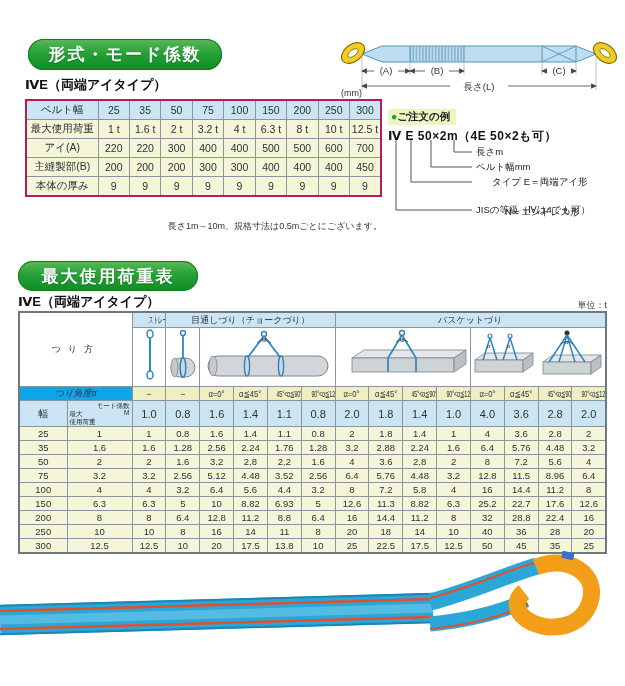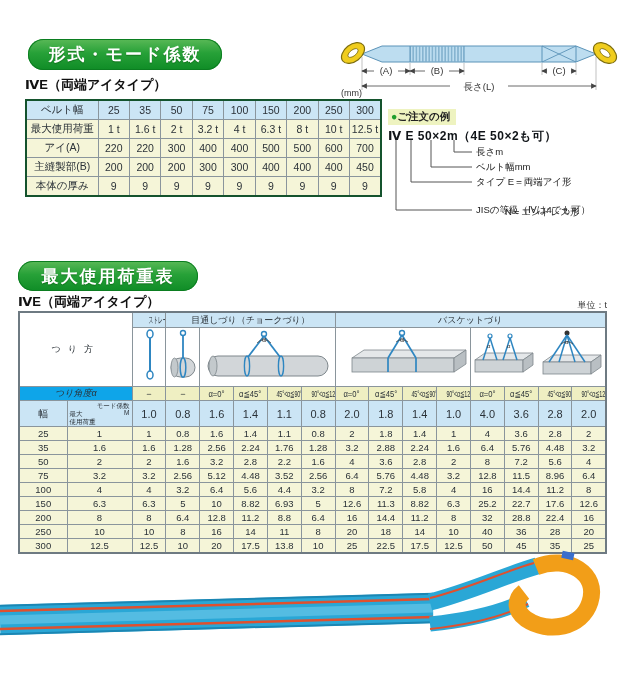--- a/index.html
+++ b/index.html
@@ -16,34 +16,34 @@
 
   .subtitle{position:absolute;font-weight:bold;font-size:13px;color:#111;}
   .subtitle.s1{left:25px;top:76px;}
   .subtitle.s2{left:18px;top:293px;}
   .mm{position:absolute;left:341px;top:88px;font-size:9px;color:#333;}
   .unit{position:absolute;left:18px;top:299px;width:589px;text-align:right;font-size:9px;color:#333;}
   .note{position:absolute;left:25px;top:220px;width:357px;text-align:right;font-size:9px;color:#333;}
 
   
   .spec-table{position:absolute;left:25px;top:99px;width:357px;border-collapse:collapse;
-              table-layout:fixed;font-size:10.5px;border:2px solid #14532d;}
+              table-layout:fixed;font-size:10.5px;border:2px solid #be185d;}
   .spec-table td,.spec-table th{border:1px solid #8a959c;height:18px;padding:0;text-align:center;
               font-weight:normal;overflow:hidden;white-space:nowrap;background:#f5f5d8;color:#2b3238;}
   .spec-table .hdr{background:#cbe5f5;}
 
   
   .order{position:absolute;left:388px;top:106px;width:237px;height:112px;}
   .order-title{display:inline-block;background:#eef3c0;font-size:10.5px;font-weight:bold;color:#222;
                padding:1px 6px 1px 3px;}
   .order-title .bullet{color:#1f9e2e;}
   .order-formula{margin-top:3px;font-size:12px;font-weight:bold;color:#101418;letter-spacing:.5px;white-space:nowrap;}
   .order svg{position:absolute;left:0;top:34px;}
   .co{position:absolute;font-size:9.5px;color:#222;white-space:nowrap;}
-  .co1{left:88px;top:40px;} .co2{left:88px;top:55px;} .co3{left:88px;top:70px;}
+  .co1{left:88px;top:40px;} .co2{left:88px;top:55px;} .co3{left:104px;top:70px;}
   .co4{left:117px;top:100px;} .co5{left:88px;top:98px;}
 
   
   .load-table{position:absolute;left:18px;top:311px;width:589px;border-collapse:collapse;
               table-layout:fixed;border:2px solid #6e7a82;}
   .load-table td,.load-table th{border:1px solid #8a959c;padding:0;text-align:center;vertical-align:middle;
               overflow:hidden;white-space:nowrap;font-weight:normal;color:#2b3238;}
   .r-group th{background:#cbe5f5;height:14px;font-size:9px;}
   .method{background:#fff !important;font-size:13px;letter-spacing:7px;color:#222;}
   .r-illus td{background:#fff;height:56px;}
@@ -192,20 +192,21 @@
           <td>9</td>
           <td>9</td>
           <td>9</td>
           <td>9</td>
           <td>9</td>
           <td>9</td>
         </tr>
       </tbody>
   </table>
 
+  <div class="note">長さ1m～10m、規格寸法は0.5mごとにございます。</div>
 
   <div class="order">
     <div class="order-title">
       <span class="bullet">●</span><span>ご注文の例</span>
     </div>
     <div class="order-formula">Ⅳ E 50×2m（4E 50×2も可）</div>
     <svg width="237" height="78" viewBox="0 0 237 78">
       <g fill="none" stroke="#555" stroke-width="1">
         <path d="M66,0 V12 H84"></path>
         <path d="M43,0 V27 H84"></path>

